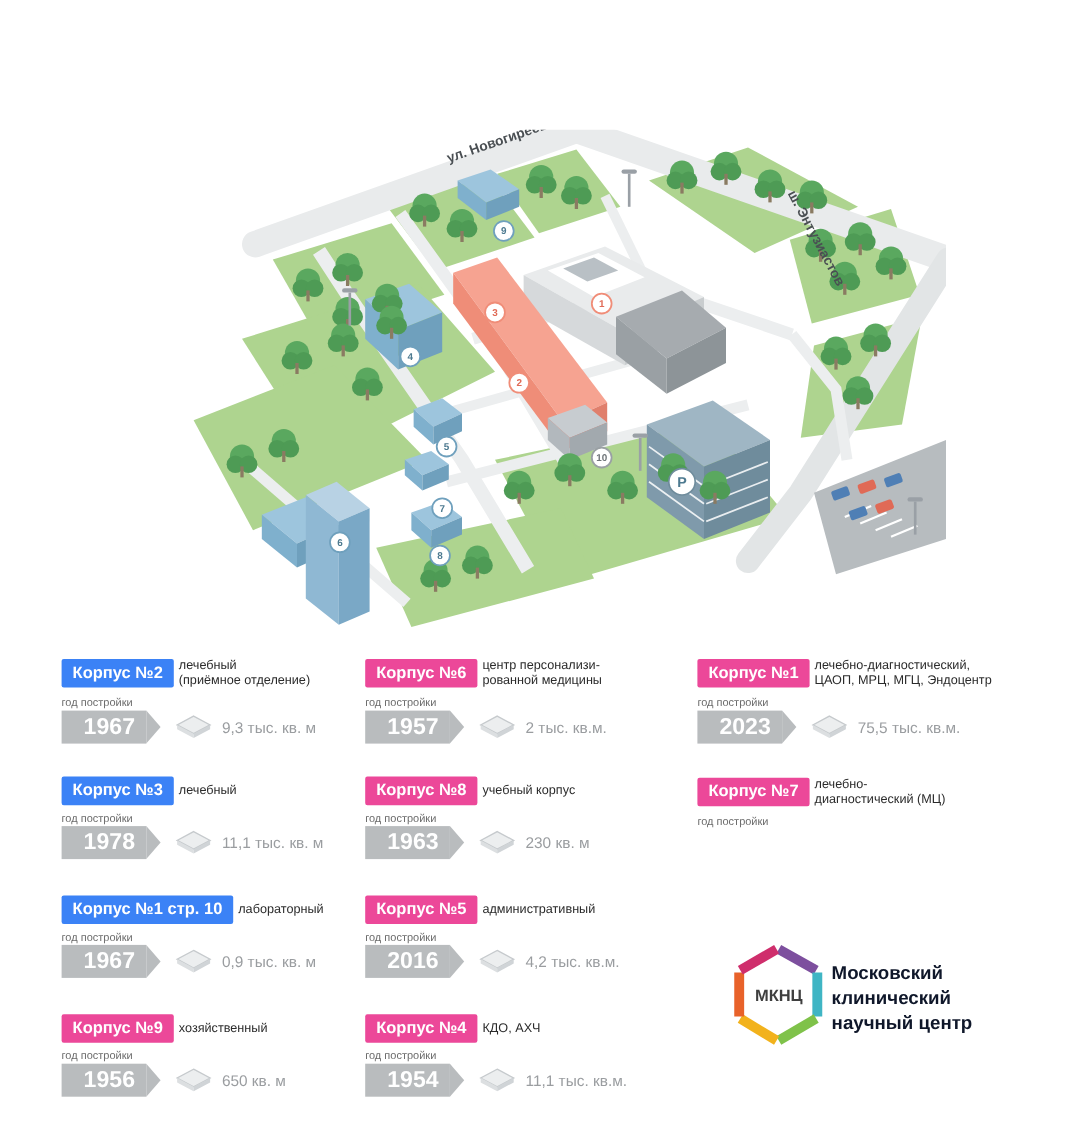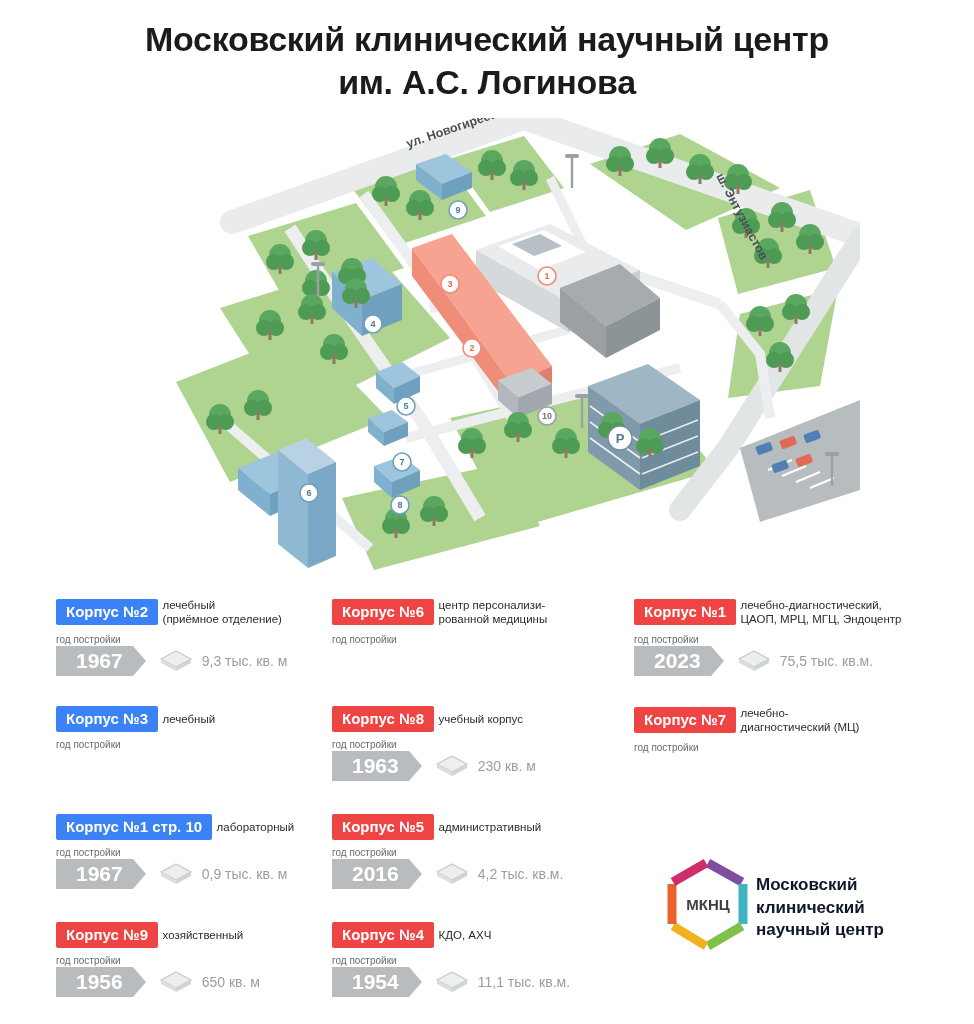--- a/index.html
+++ b/index.html
@@ -52,21 +52,21 @@
     display: inline-block;
     color: #ffffff;
     font-weight: bold;
     font-size: 15px;
     padding: 5px 10px 6px 10px;
     border-radius: 2px;
     line-height: 1;
     vertical-align: middle;
   }
   .badge.salmon { background: #3b82f6; }
-  .badge.blue  { background: #ef4444; }
+  .badge.blue  { background: #ec4899; }
   .desc {
     display: inline-block;
     vertical-align: middle;
     margin-left: 0;
     font-size: 11.5px;
     color: #2b2b2b;
     line-height: 1.25;
     max-width: 175px;
   }
   .desc.wide { max-width: 210px; }
@@ -124,24 +124,20 @@
     font-weight: bold;
     color: #0f172a;
     line-height: 1.33;
   }
 </style>
 </head>
 <body>
 
 <div id="page">
 
-  <div class="title">
-    <span>Московский клинический научный центр</span>
-    <span class="line2">им. А.С. Логинова</span>
-  </div>
 
   <div class="map">
     <svg width="740" height="470" viewBox="0 0 740 470" xmlns="http://www.w3.org/2000/svg">
       <defs>
         <g id="tree">
           <ellipse cx="0" cy="-9" rx="11" ry="11" fill="#5aa85f"></ellipse>
           <ellipse cx="-6" cy="-2" rx="8" ry="8" fill="#4e9b55"></ellipse>
           <ellipse cx="6" cy="-2" rx="8" ry="8" fill="#4e9b55"></ellipse>
           <rect x="-1.5" y="0" width="3" height="10" fill="#8a7b62"></rect>
         </g>
@@ -377,20 +373,29 @@
         <span class="areatext">9,3 тыс. кв. м</span>
       </div>
     </div>
 
     <div class="legend-item" style="left:56px; top:114px;">
       <span class="badge salmon">Корпус №3</span>
       <span class="desc">
         <span>лечебный</span>
       </span>
       <div class="yearlabel">год постройки</div>
+      <div class="metrics">
+        <span class="yearchip">1978</span>
+        <svg class="areaicon" viewBox="0 0 34 26">
+          <polygon points="17,3 32,11 17,19 2,11" fill="#eceeef" stroke="#c6cacd" stroke-width="1.2"></polygon>
+          <polygon points="2,11 17,19 17,23 2,15" fill="#dcdfe1"></polygon>
+          <polygon points="17,19 32,11 32,15 17,23" fill="#d0d4d7"></polygon>
+        </svg>
+        <span class="areatext">11,1 тыс. кв. м</span>
+      </div>
     </div>
 
     <div class="legend-item" style="left:56px; top:222px;">
       <span class="badge salmon">Корпус №1 стр. 10</span>
       <span class="desc">
         <span>лабораторный</span>
       </span>
       <div class="yearlabel">год постройки</div>
       <div class="metrics">
         <span class="yearchip">1967</span>
@@ -420,20 +425,29 @@
       </div>
     </div>
 
     <div class="legend-item" style="left:332px; top:6px;">
       <span class="badge blue">Корпус №6</span>
       <span class="desc">
         <span>центр персонализи-</span><br>
         <span>рованной медицины</span>
       </span>
       <div class="yearlabel">год постройки</div>
+      <div class="metrics">
+        <span class="yearchip">1957</span>
+        <svg class="areaicon" viewBox="0 0 34 26">
+          <polygon points="17,3 32,11 17,19 2,11" fill="#eceeef" stroke="#c6cacd" stroke-width="1.2"></polygon>
+          <polygon points="2,11 17,19 17,23 2,15" fill="#dcdfe1"></polygon>
+          <polygon points="17,19 32,11 32,15 17,23" fill="#d0d4d7"></polygon>
+        </svg>
+        <span class="areatext">2 тыс. кв.м.</span>
+      </div>
     </div>
 
     <div class="legend-item" style="left:332px; top:114px;">
       <span class="badge blue">Корпус №8</span>
       <span class="desc">
         <span>учебный корпус</span>
       </span>
       <div class="yearlabel">год постройки</div>
       <div class="metrics">
         <span class="yearchip">1963</span>

